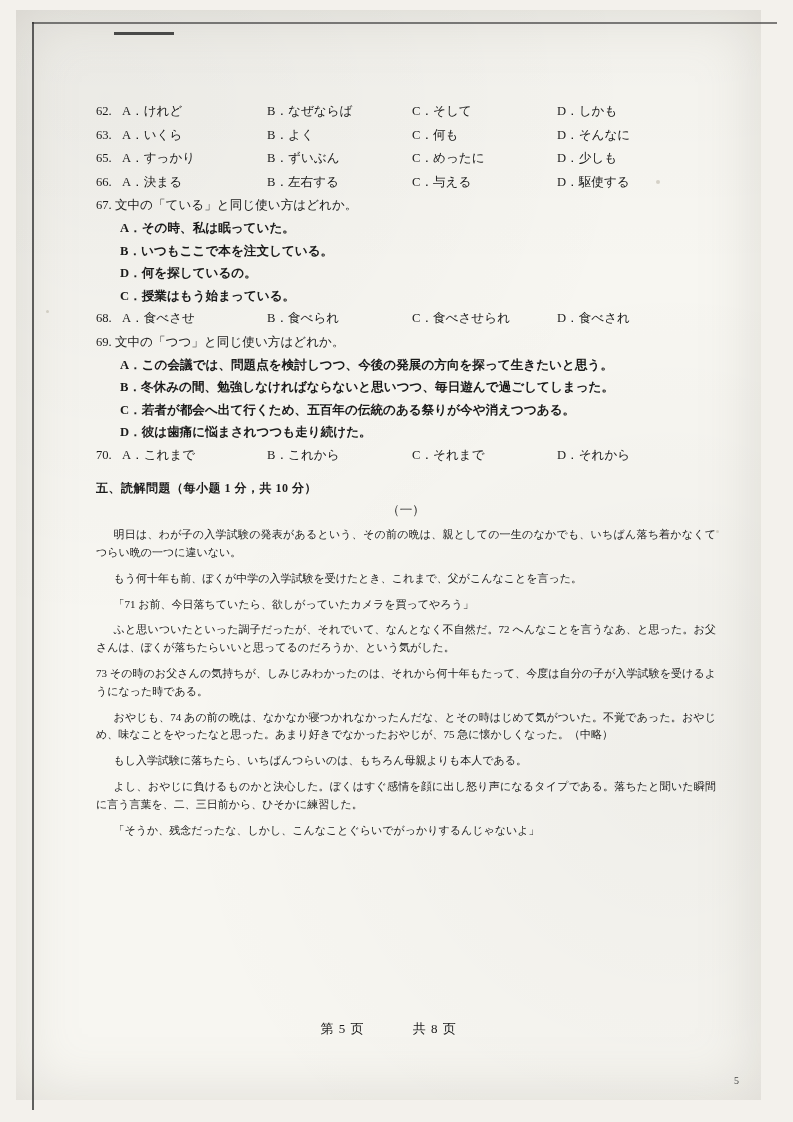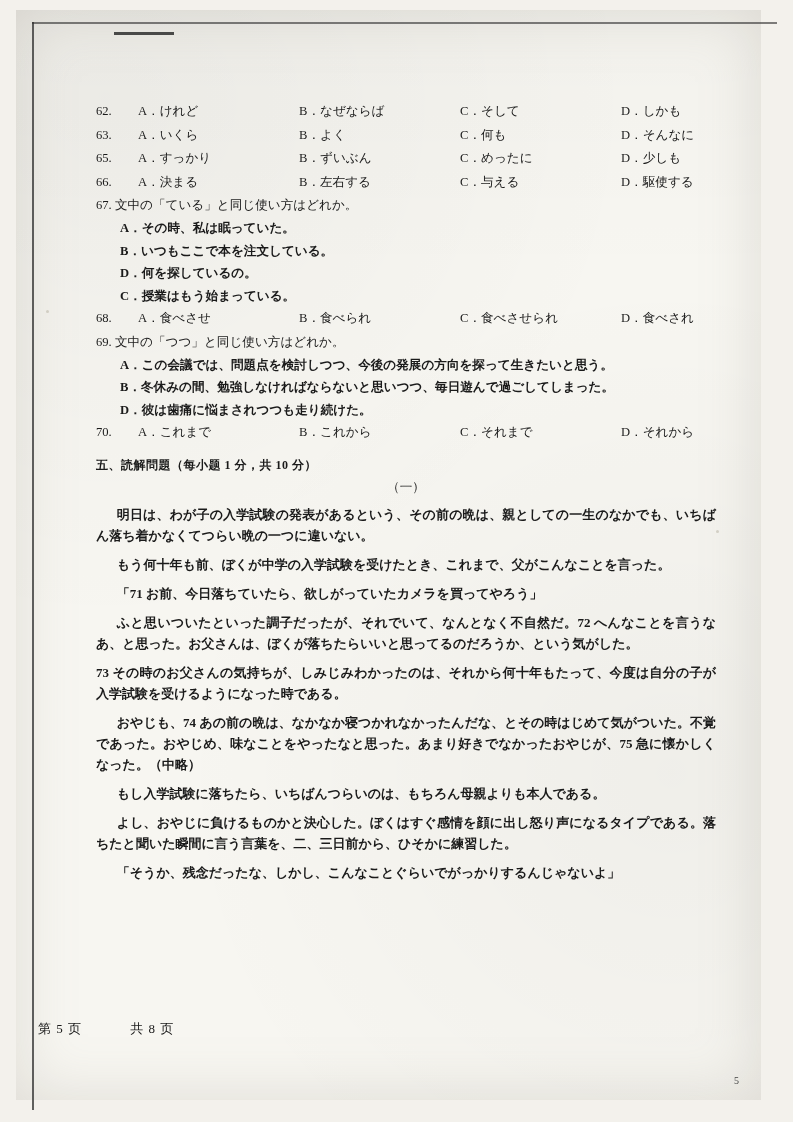--- a/index.html
+++ b/index.html
@@ -44,49 +44,48 @@
     left:80px; top:95px;
     width:620px;
     font-size:12.6px;
     line-height:1.0;
   }
   
   .mc-row{
     display:flex;
     margin-bottom:11px;
     white-space:nowrap;
-    gap:16px;
   }
   .mc-num{width:26px;flex:0 0 26px;}
   .mc-opt{flex:0 0 145px;}
   .mc-opt:last-child{flex:0 0 auto;}
   .q-line{margin:0 0 10px 0;}
   .q-sub{margin:0 0 10px 24px;font-weight:bold;}
   
   .sec-head{
     margin:20px 0 10px 0;
     font-size:12px;
     font-weight:bold;
     letter-spacing:.5px;
   }
   .center{text-align:center;margin:6px 0 10px 0;}
   
   .para{
     margin:0 0 8px 0;
     text-indent:1.6em;
     line-height:1.62;
     text-align:justify;
-    font-size:13px;
-    font-weight:bold;
+    font-size:11px;
   }
   .para.noindent{text-indent:0;}
   .footer{
     position:absolute;
     left:0;right:0;
     top:1010px;
+    text-align:center;
     font-size:13px;
     letter-spacing:1px;
   }
   .footer span{margin:0 22px;}
   .pagenum-corner{
     position:absolute;
     right:22px;bottom:14px;
     font-size:10px;color:#444;
   }
   .speck{position:absolute;background:#b9b4a6;border-radius:50%;opacity:.55;}
@@ -148,20 +147,21 @@
       <span class="mc-num">68.</span>
       <span class="mc-opt">A．食べさせ</span>
       <span class="mc-opt">B．食べられ</span>
       <span class="mc-opt">C．食べさせられ</span>
       <span class="mc-opt">D．食べされ</span>
     </div>
 
     <div class="q-line">69. 文中の「つつ」と同じ使い方はどれか。</div>
     <div class="q-sub">A．この会議では、問題点を検討しつつ、今後の発展の方向を探って生きたいと思う。</div>
     <div class="q-sub">B．冬休みの間、勉強しなければならないと思いつつ、毎日遊んで過ごしてしまった。</div>
+    <div class="q-sub">C．若者が都会へ出て行くため、五百年の伝統のある祭りが今や消えつつある。</div>
     <div class="q-sub">D．彼は歯痛に悩まされつつも走り続けた。</div>
 
     <div class="mc-row">
       <span class="mc-num">70.</span>
       <span class="mc-opt">A．これまで</span>
       <span class="mc-opt">B．これから</span>
       <span class="mc-opt">C．それまで</span>
       <span class="mc-opt">D．それから</span>
     </div>
 

